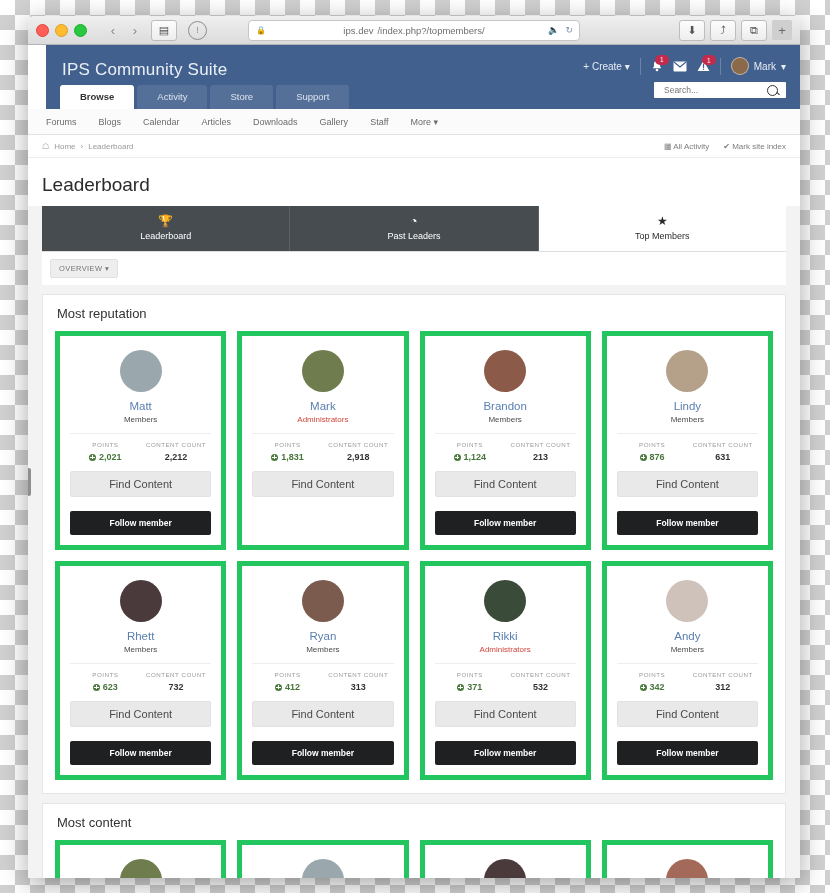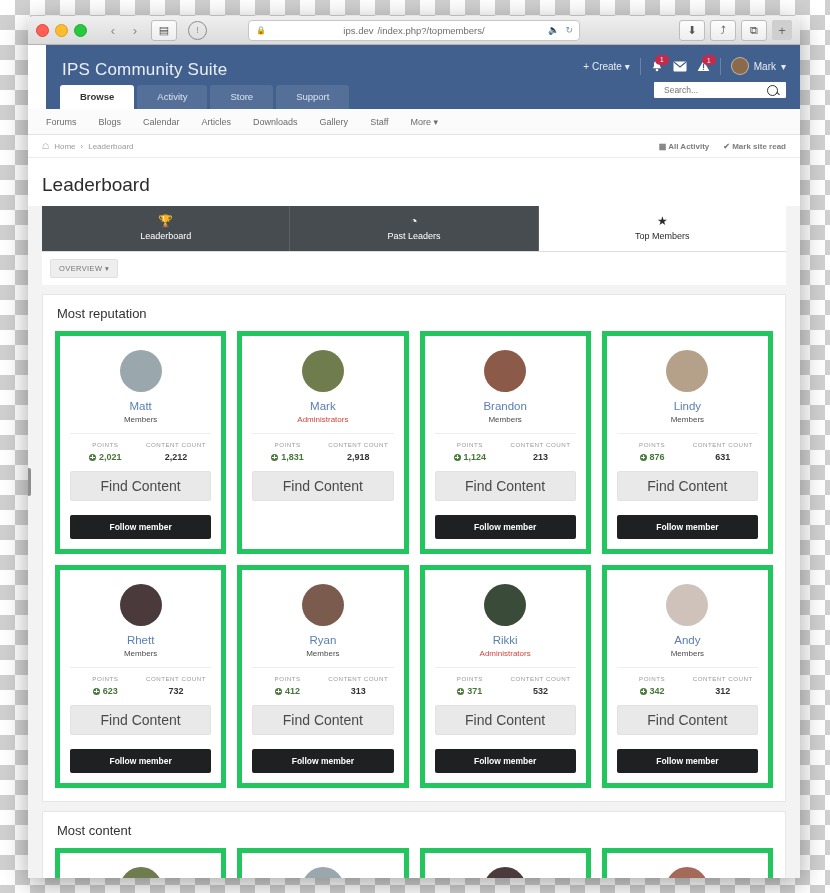--- a/index.html
+++ b/index.html
@@ -80,21 +80,21 @@
   .ptab{padding:6px 20px 7px;font-size:9.5px;color:#dbe3ee;background:rgba(255,255,255,.10);
     border-radius:3px 3px 0 0;}
   .ptab.active{background:#fff;color:#333;font-weight:bold;text-align:center;}
 
   #sectabs{height:25px;background:#fbfbfb;border-bottom:1px solid #e3e3e3;
     display:flex;align-items:center;padding-left:18px;gap:22px;font-size:9px;color:#6b6b6b;}
 
   #breadcrumb{height:22px;background:#fff;border-bottom:1px solid #ececec;display:flex;
     align-items:center;padding:0 14px;font-size:8px;color:#9a9a9a;justify-content:space-between;}
   #breadcrumb .left{display:flex;align-items:center;gap:5px;}
-  #breadcrumb .right{display:flex;align-items:center;gap:14px;color:#7d7d7d;font-weight:bold;}
+  #breadcrumb .right{display:flex;align-items:center;gap:14px;color:#7d7d7d;}
 
   #pagehead{background:#fff;padding:16px 14px 10px;}
   #pagetitle{font-size:19px;color:#2b2b2b;font-weight:normal;margin:0;}
 
   #content{background:#f3f3f3;padding:0 14px;position:relative;}
   #tabstrip{display:flex;border-bottom:1px solid #ddd;}
   .ttab{flex:1;background:#474c50;color:#fff;text-align:center;padding:9px 0 10px;
     font-size:9px;border-right:1px solid #5c6164;}
   .ttab .ti{display:block;font-size:12px;margin-bottom:4px;line-height:12px;}
   .ttab.active{background:#fff;color:#2b2b2b;border-right:0;}
@@ -114,21 +114,21 @@
   .cgroup.admin{color:#d1453b;}
   .cstats{display:flex;border-top:1px solid #eee;margin-top:9px;padding-top:7px;}
   .cstat{flex:1;text-align:center;}
   .cstat .lbl{font-size:6.2px;color:#9b9b9b;letter-spacing:.5px;}
   .cstat .val{font-size:9px;color:#333;margin-top:4px;font-weight:bold;}
   .cstat .val.pts{color:#46753a;display:flex;align-items:center;justify-content:center;gap:3px;}
   .pdot{width:7px;height:7px;border-radius:50%;background:#4c7a3d;display:inline-block;position:relative;}
   .pdot:after{content:"";position:absolute;left:3px;top:1.2px;width:1px;height:4.6px;background:#fff;}
   .pdot:before{content:"";position:absolute;left:1.2px;top:3px;width:4.6px;height:1px;background:#fff;}
   .btn-find{margin-top:9px;background:#e9e9e9;border:1px solid #e2e2e2;border-radius:2px;
-    text-align:center;font-size:14px;color:#4a4a4a;padding:6px 0;}
+    text-align:center;font-size:11px;color:#4a4a4a;padding:6px 0;}
   .btn-follow{margin-top:14px;background:#1e2022;border-radius:2px;text-align:center;
     font-size:8.5px;color:#fff;padding:7px 0;font-weight:bold;}
   .btn-spacer{margin-top:6px;height:20px;}
   #sidetab{position:absolute;left:-11px;top:262px;width:14px;height:28px;background:#8f8f8f;
     border-radius:2px;color:#fff;font-size:8px;display:flex;align-items:center;justify-content:center;}
   .cut{overflow:hidden;}
 </style>
 </head>
 <body>
 
@@ -237,21 +237,21 @@
         <span>›</span>
         <span>Leaderboard</span>
       </span>
       <span class="right">
         <span>
           <span>▦</span>
           <span>All Activity</span>
         </span>
         <span>
           <span>✔</span>
-          <span>Mark site read</span>
+          <span>Mark site index</span>
         </span>
       </span>
     </div>
 
     <div id="pagehead">
       <h1 id="pagetitle">Leaderboard</h1>
     </div>
 
     <div id="content">
       <div id="sidetab">❯</div>

